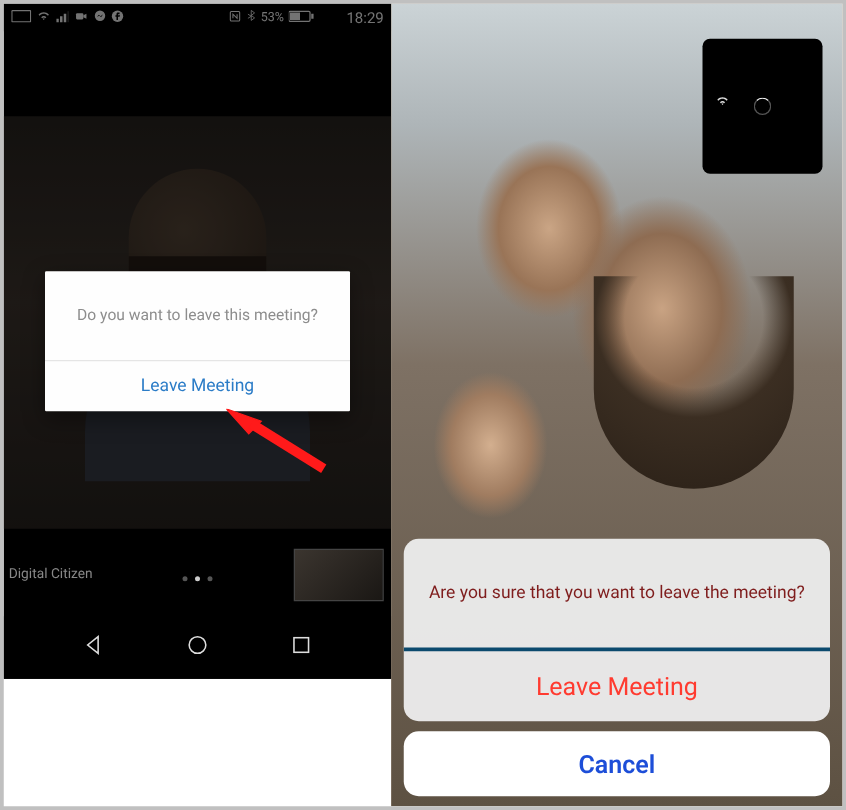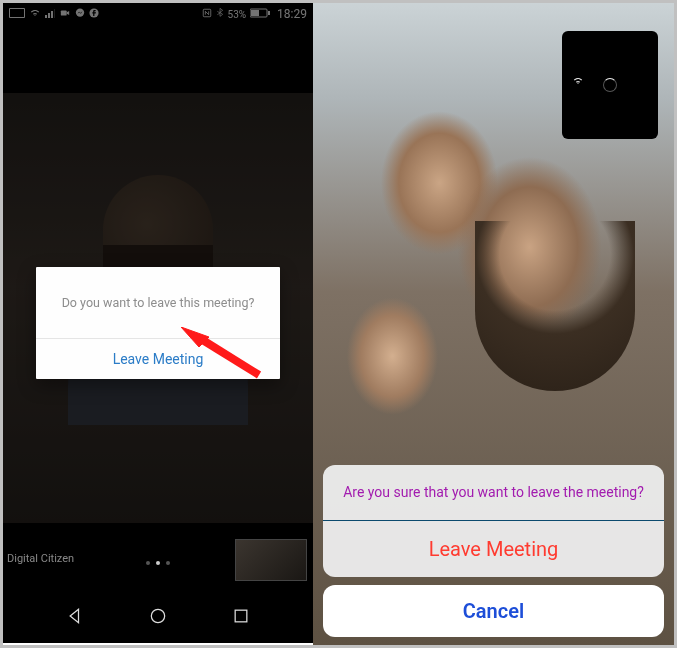--- a/index.html
+++ b/index.html
@@ -9,40 +9,40 @@
     background: #fff;
     display: flex;
     font-family: -apple-system, "Segoe UI", Roboto, Helvetica, Arial, sans-serif;
     overflow: hidden;
     border: 3px solid #c0c0c0;
   }
 
   
   .left {
     width: 310px;
-    height: 640px;
+    height: 540px;
     background: #000;
     position: relative;
     flex-shrink: 0;
     color: #fff;
   }
   .status-bar {
     height: 22px;
     display: flex;
     align-items: center;
     justify-content: space-between;
     font-size: 11px;
     padding: 0 6px;
     background: #000;
   }
   .status-left { display: flex; gap: 4px; align-items: center; }
   .status-right { display: flex; gap: 4px; align-items: center; }
   .status-bar svg { fill: #fff; }
   .battery-text { font-size: 10px; }
-  .clock { font-size: 12px; margin-left: 3px; }
+  .clock { font-size: 12px; margin-left: 22px; }
 
   .video-area {
     position: absolute;
     top: 90px;
     left: 0;
     right: 0;
     bottom: 120px;
     background: linear-gradient(180deg,#2b2622 0%, #413831 45%, #2a2521 100%);
     overflow:hidden;
   }
@@ -176,26 +176,26 @@
     bottom: 8px;
     left: 10px;
     right: 10px;
   }
   .ios-block {
     background: rgba(236,236,236,0.96);
     border-radius: 12px;
     overflow: hidden;
   }
   .ios-msg {
-    padding: 18px 20px;
-    text-align: center;
-    color: #a21caf;
+    padding: 34px 20px;
+    text-align: center;
+    color: #7f1d1d;
     font-size: 14px;
     line-height: 1.35;
-    border-bottom: 1px solid #0c4a6e;
+    border-bottom: 3px solid #0c4a6e;
   }
   .ios-leave {
     padding: 16px 0;
     text-align: center;
     color: #ff3b30;
     font-size: 20px;
     cursor: pointer;
   }
   .ios-cancel {
     margin-top: 8px;

